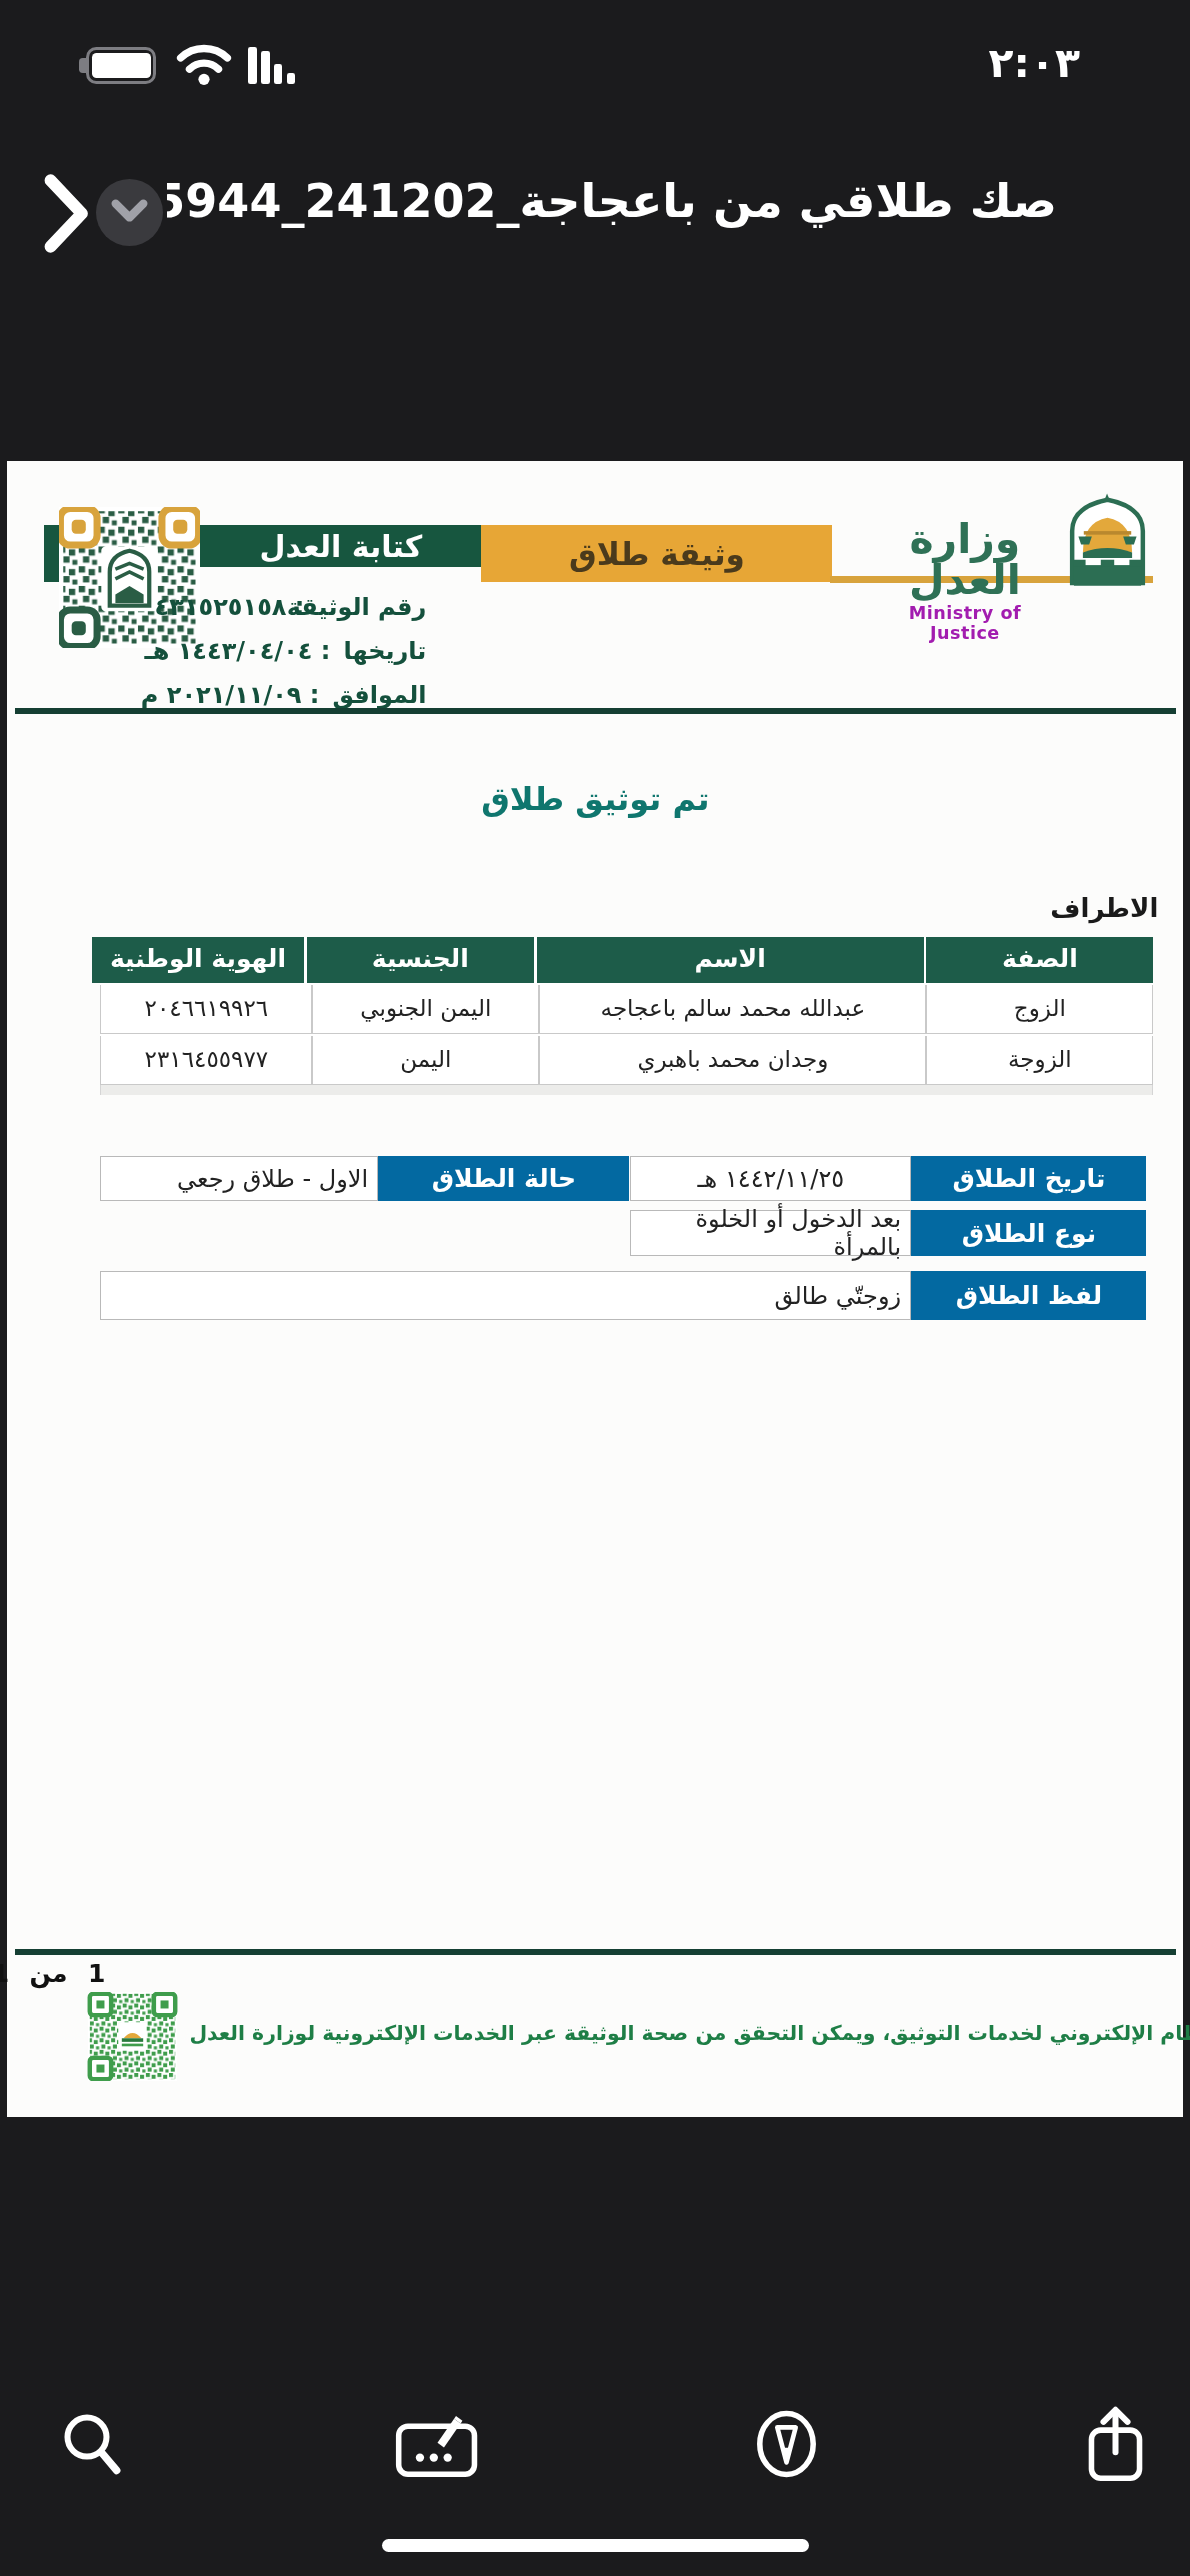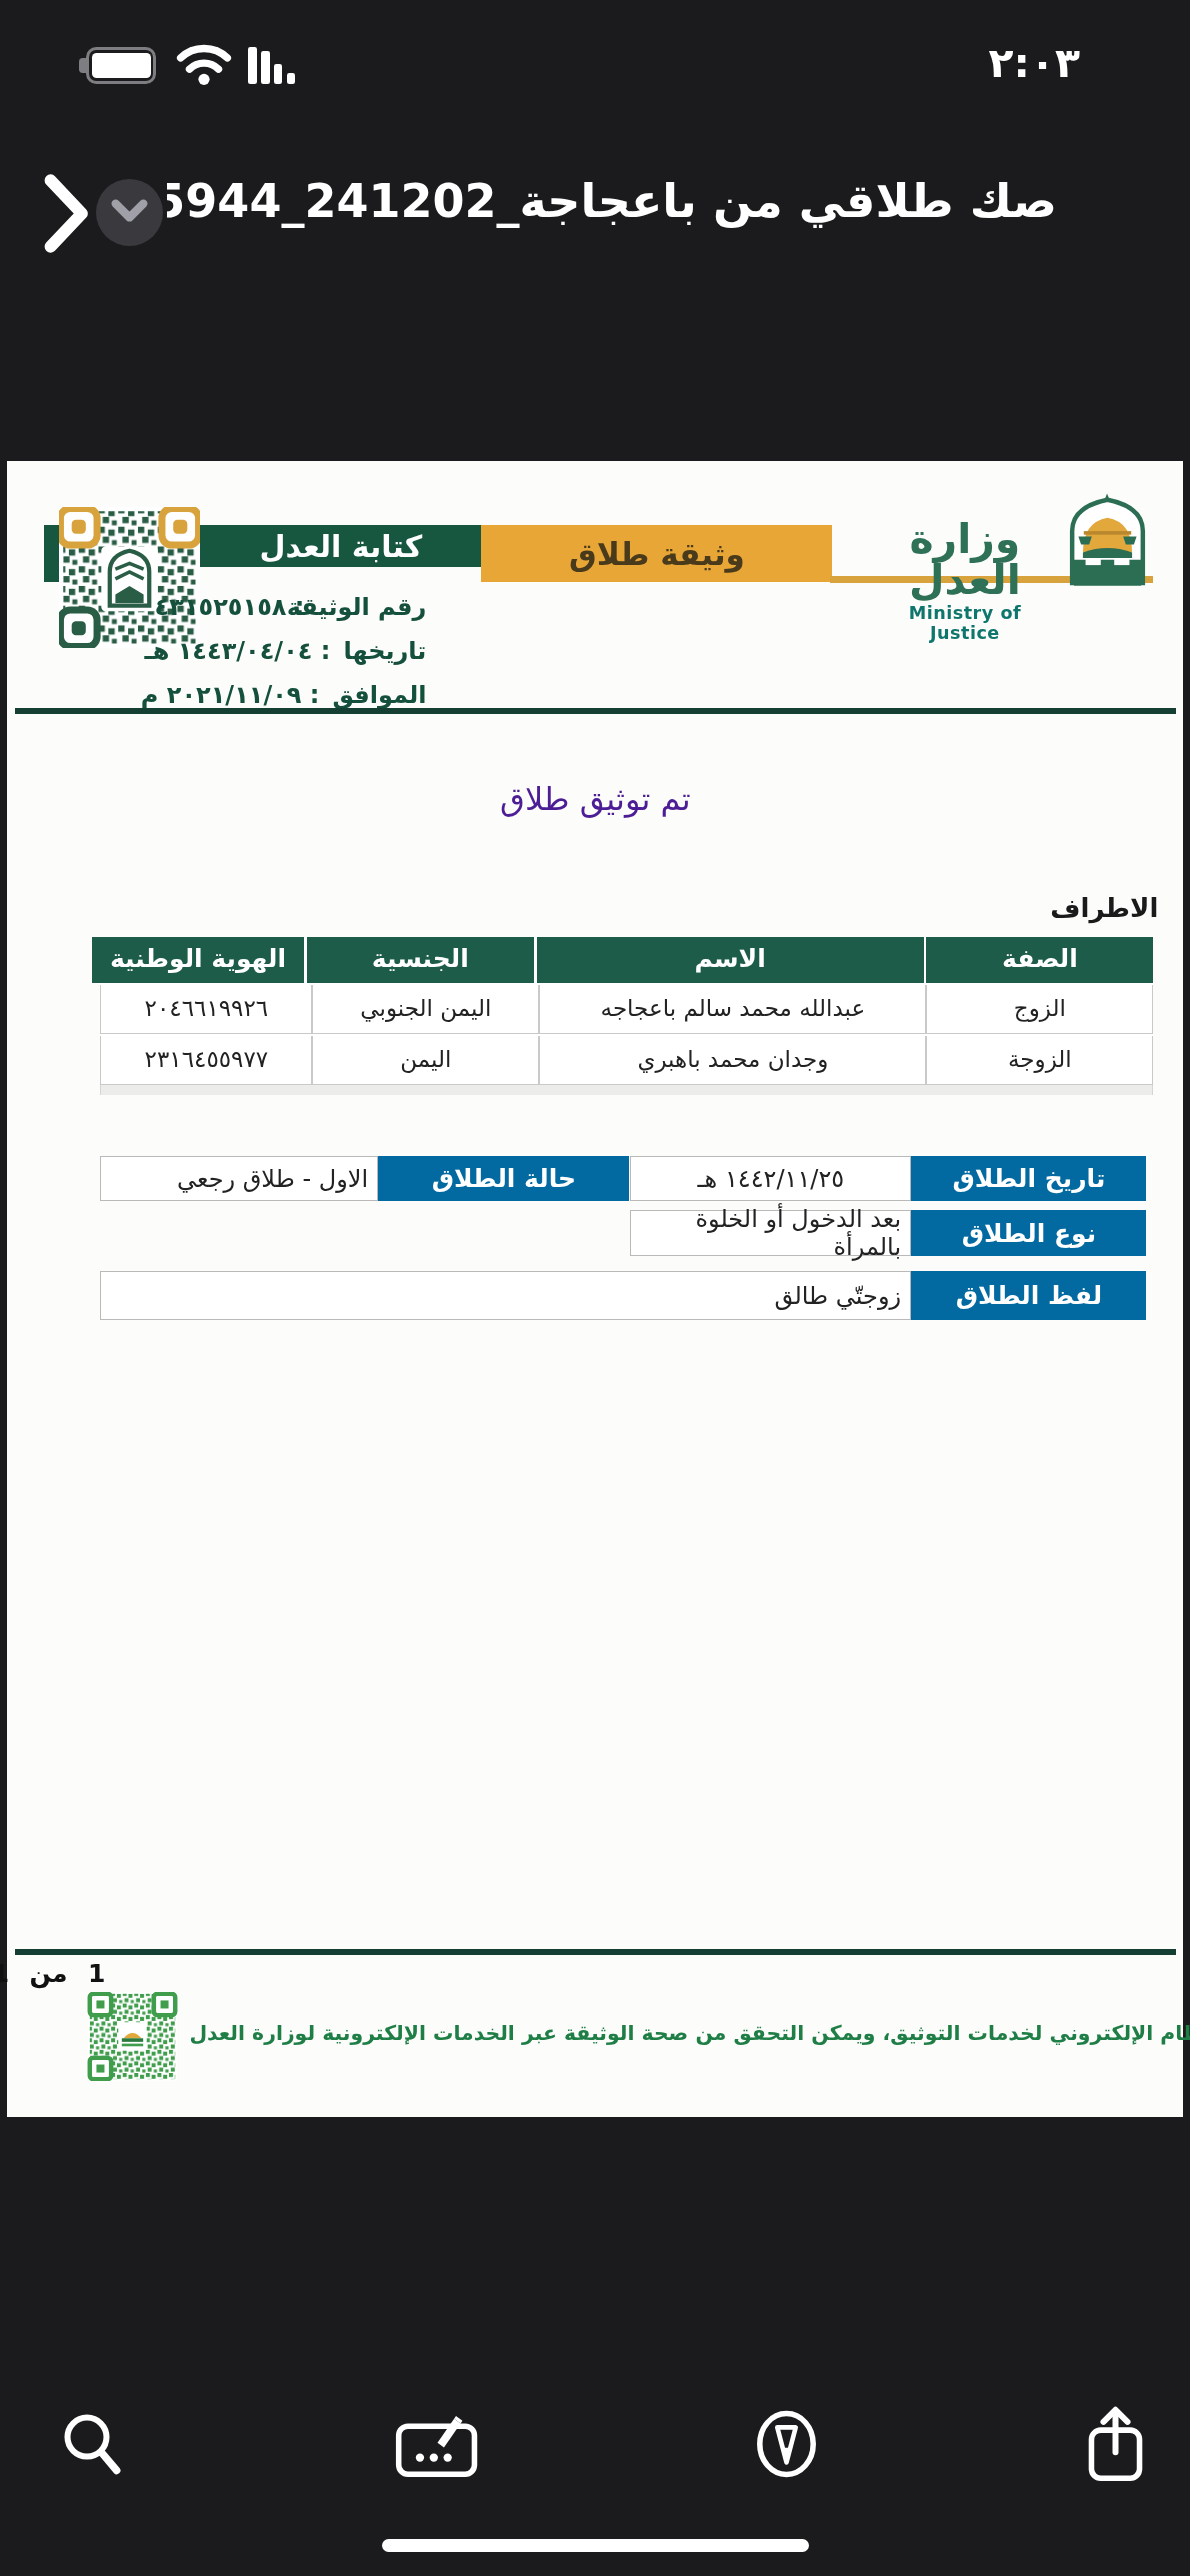--- a/index.html
+++ b/index.html
@@ -48,36 +48,36 @@
     right:351px; top:64px; width:351px; height:57px; background:#e7a636;
     color:#4a3a1c; font-size:31px; font-weight:bold;
     display:flex; align-items:center; justify-content:center;
   }
   .gold-line { right:30px; top:115px; width:323px; height:6.5px; background:#d8a33c; }
 
   
   .logo-wrap { right:33px; top:32px; width:278px; height:102px; direction:ltr; }
   .logo-text { position:absolute; left:0; top:26px; width:185px; text-align:center; }
   .logo-ar { color:#2f7156; font-size:41px; font-weight:bold; line-height:1.0; letter-spacing:-1.9px; }
-  .logo-en { color:#0f766e; font-size:17.6px; font-weight:bold; margin-top:1.9px; letter-spacing:0.5px; }
+  .logo-en { color:#a21caf; font-size:17.6px; font-weight:bold; margin-top:1.9px; letter-spacing:0.5px; }
 
   
   .qr-top { left:52px; top:46px; width:141px; height:141px; }
 
   
   .meta-block { right:757px; top:124px; width:209px; }
   .meta-row { display:flex; direction:rtl; height:44px; align-items:center; color:#14503c; font-size:24px; font-weight:bold; }
   .meta-label { width:109px; white-space:nowrap; }
   .meta-value { white-space:nowrap; margin-right:13px; }
 
   .sep { height:5.6px; background:#153f33; }
   .sep-top { right:7.4px; top:247px; width:1161px; }
   .sep-bottom { right:7.4px; top:1488px; width:1161px; }
 
-  .doc-status-title { right:0; top:319px; width:100%; text-align:center; color:#4c1d95; font-size:32px; font-weight:normal;margin-left:36px; }
+  .doc-status-title { right:0; top:319px; width:100%; text-align:center; color:#0f766e; font-size:32px; font-weight:bold;margin-left:36px; }
   .parties-label { right:25px; top:432px; color:#1a1a1a; font-size:26px; font-weight:bold; }
 
   
   .ptable { right:30px; top:476px; width:1053px; direction:rtl; background:#fff; }
   .trow { display:grid; grid-template-columns:227px 387px 227px 212px; }
   .trow.head { gap:2.8px; background:#fff; }
   .th { background:#1d5c49; color:#fff; font-size:25px; font-weight:bold; text-align:center; padding:7.4px 3.7px 9.3px; }
   .td { border:0.9px solid #c9c9c9; border-top:none; color:#222; font-size:23px; text-align:center; padding:10.2px 7.4px 12px; background:#fff; }
   .trow.body { margin-top:1.9px; }
   .tstrip { height:10.2px; background:#ececea; border-left:0.9px solid #d5d5d5; border-right:0.9px solid #d5d5d5; }

